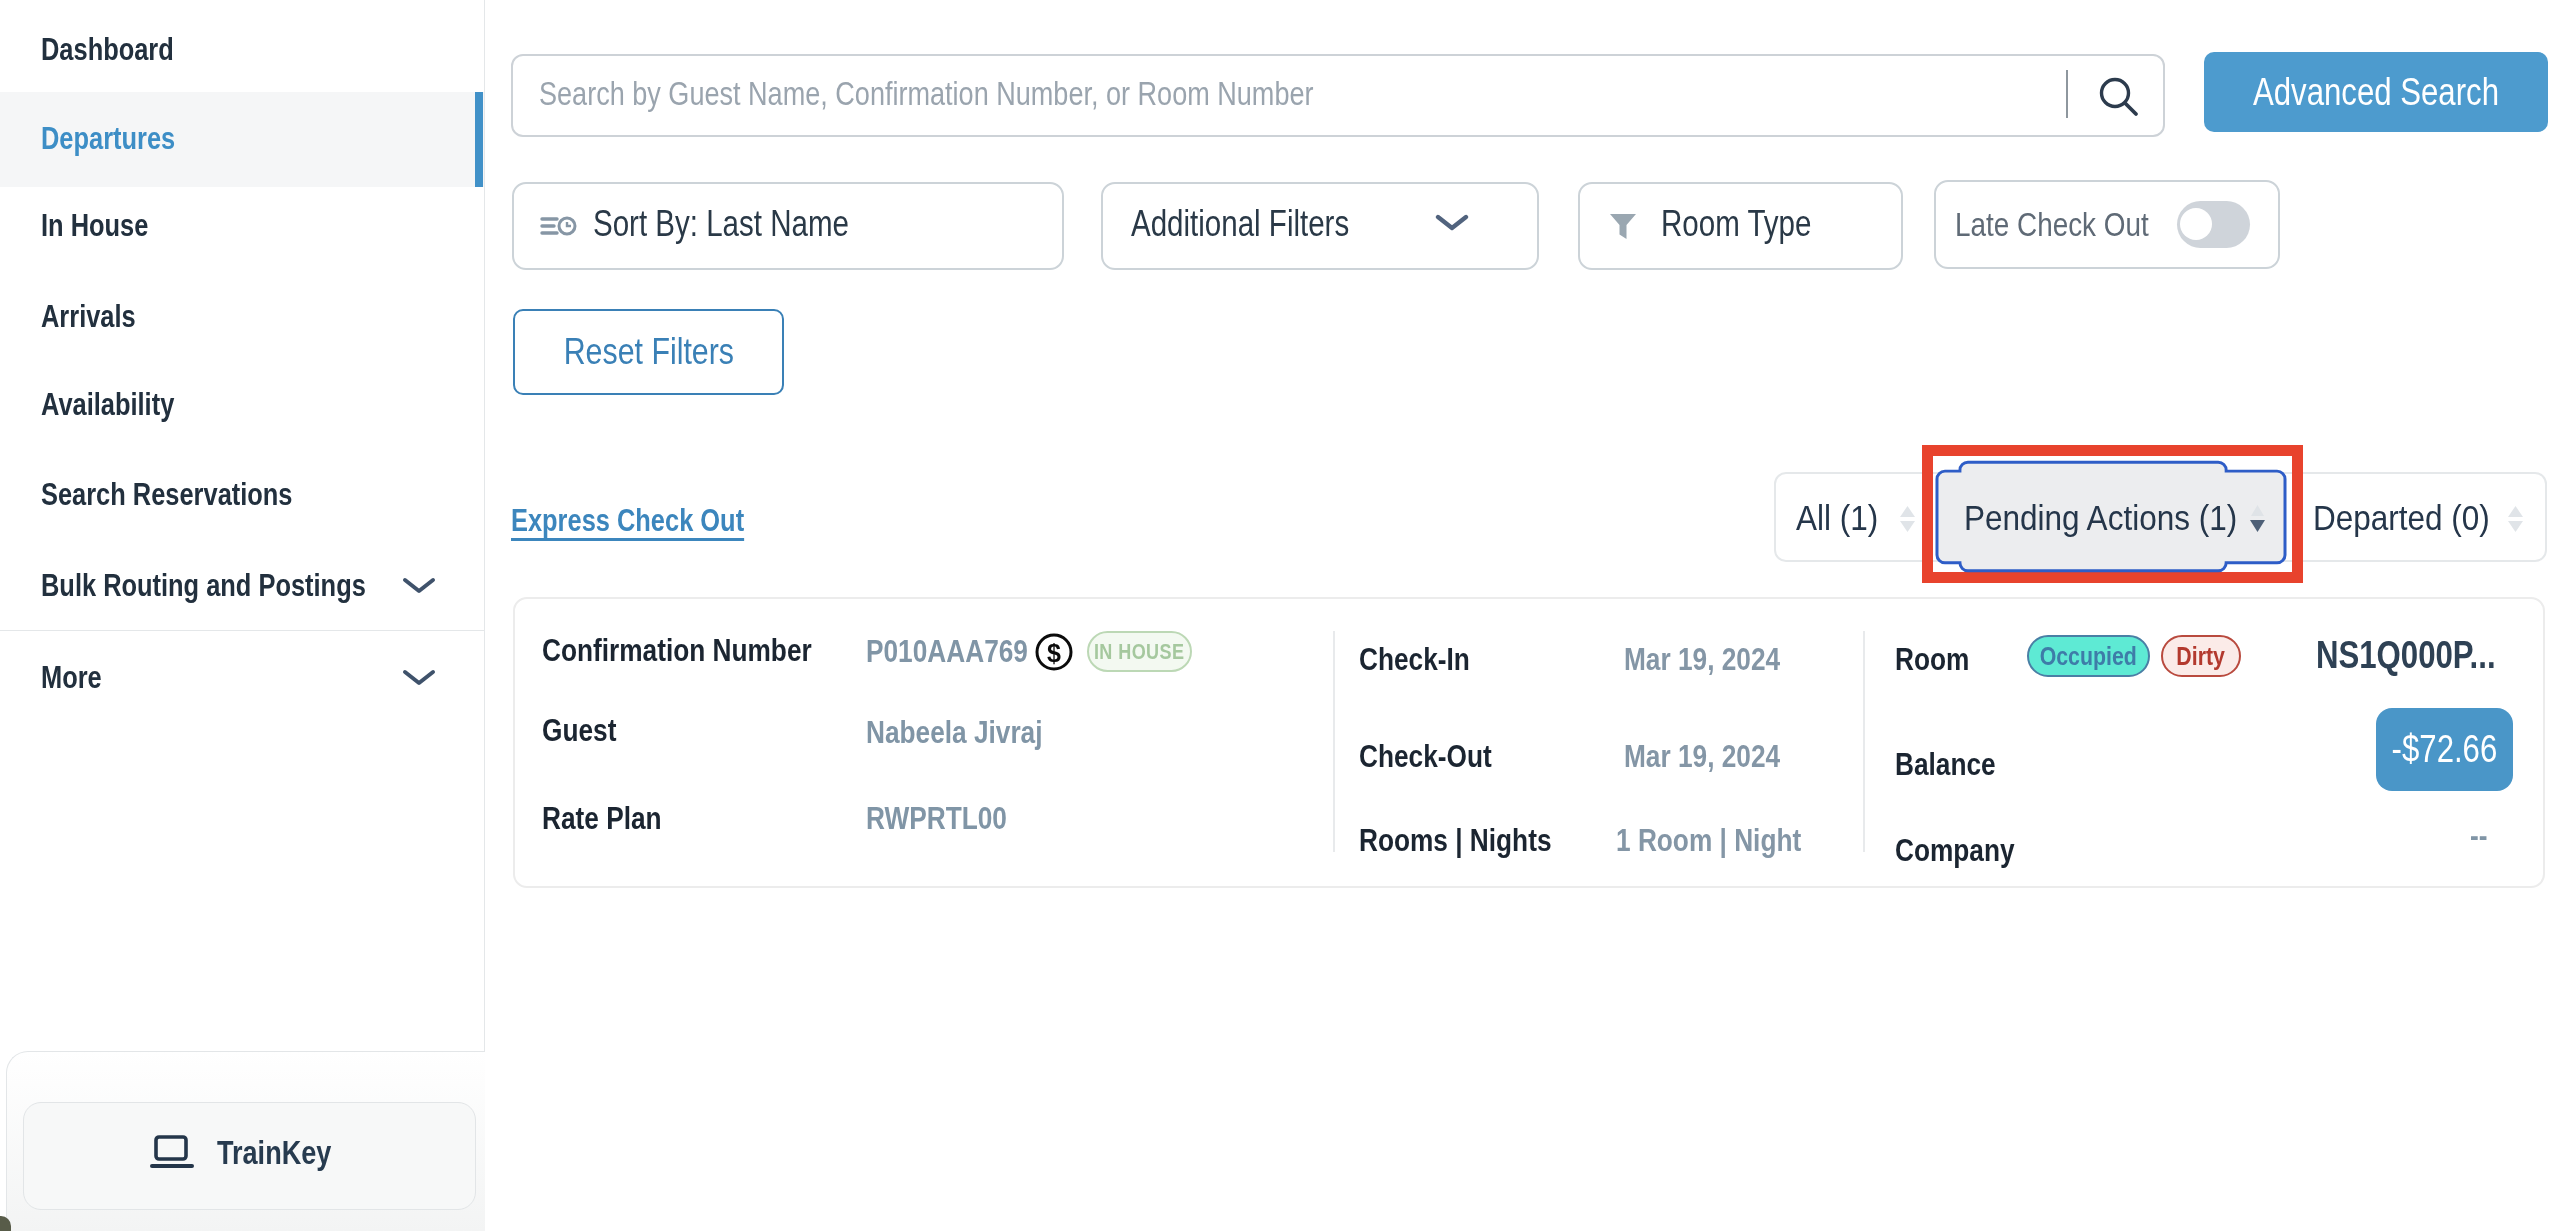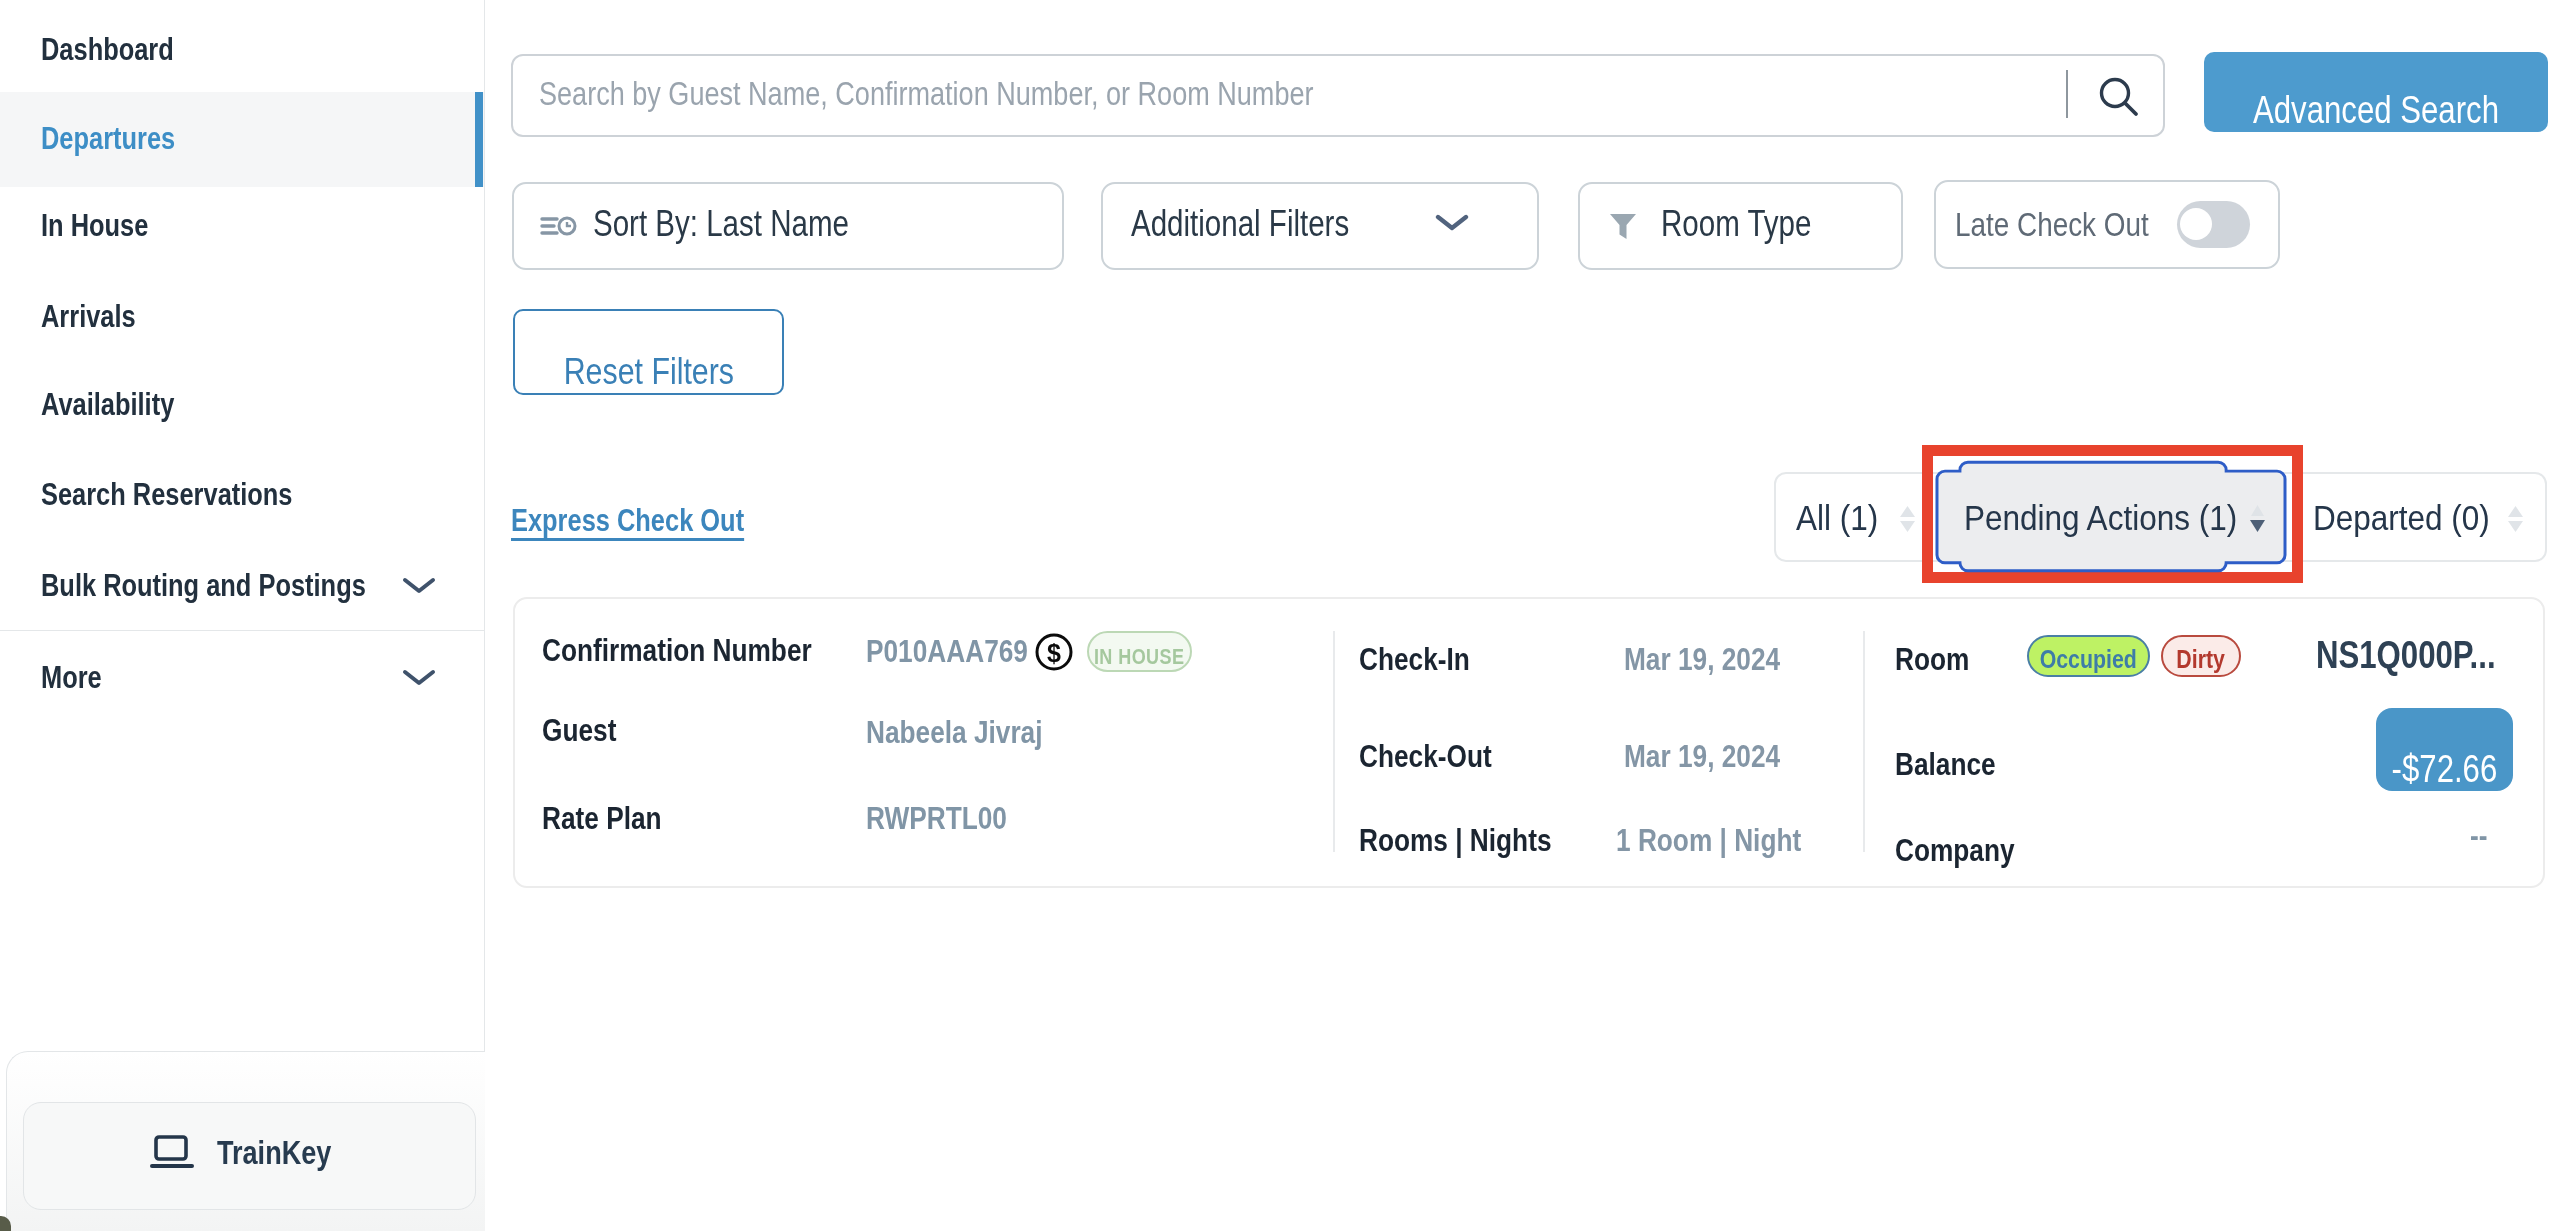--- a/index.html
+++ b/index.html
@@ -1,19 +1,19 @@
 <!DOCTYPE html>
 <html><head>
 <meta charset="utf-8">
 <style>
   html,body{margin:0;padding:0;}
   body{width:2576px;height:1231px;background:#fff;font-family:"Liberation Sans",sans-serif;position:relative;overflow:hidden;}
   .ab{position:absolute;}
   .tx{position:absolute;white-space:nowrap;height:44px;line-height:44px;transform-origin:0 50%;transform:scaleX(.82);}
-  .ctr{display:flex;align-items:flex-end;justify-content:center;}
+  .ctr{display:flex;align-items:center;justify-content:center;}
   .ctr > span{transform:scaleX(.82);white-space:nowrap;}
   .tx9{transform:scaleX(.9);}
 </style>
 </head>
 <body>
 
 <div class="ab" style="left:0;top:0;width:484px;height:1231px;border-right:1px solid #e4e7e9;background:#fff;"></div>
 
 <div class="ab" style="left:0;top:92px;width:484px;height:95px;background:#f5f6f7;"></div>
 <div class="ab" style="left:475px;top:92px;width:8px;height:95px;background:#4191c8;"></div>
@@ -134,21 +134,21 @@
 <div class="tx" style="left:866px;top:796px;font-size:32px;font-weight:bold;color:#8095a6;">RWPRTL00</div>
 
 <div class="tx" style="left:1359px;top:637px;font-size:32px;font-weight:bold;color:#1b2531;">Check-In</div>
 <div class="tx" style="left:1624px;top:637px;font-size:32px;font-weight:bold;color:#8496a6;">Mar 19, 2024</div>
 <div class="tx" style="left:1359px;top:734px;font-size:32px;font-weight:bold;color:#1b2531;">Check-Out</div>
 <div class="tx" style="left:1624px;top:734px;font-size:32px;font-weight:bold;color:#8496a6;">Mar 19, 2024</div>
 <div class="tx" style="left:1359px;top:818px;font-size:32px;font-weight:bold;color:#1b2531;">Rooms | Nights</div>
 <div class="tx" style="left:1616px;top:818px;font-size:32px;font-weight:bold;color:#8496a6;">1 Room | Night</div>
 
 <div class="tx" style="left:1895px;top:637px;font-size:32px;font-weight:bold;color:#1b2531;">Room</div>
-<div class="ab ctr" style="left:2027px;top:635px;width:123px;height:42px;border:2.5px solid #4a7fa5;background:#bef264;border-radius:21px;box-sizing:border-box;">
+<div class="ab ctr" style="left:2027px;top:635px;width:123px;height:42px;border:2.5px solid #4a7fa5;background:#5eead4;border-radius:21px;box-sizing:border-box;">
     <span style="font-size:26px;font-weight:bold;color:#3e7ca8;">Occupied</span>
   </div>
 <div class="ab ctr" style="left:2161px;top:635px;width:80px;height:42px;border:2.5px solid #b94a3e;background:#fbebe8;border-radius:21px;box-sizing:border-box;">
     <span style="font-size:26px;font-weight:bold;color:#b3392e;">Dirty</span>
   </div>
 <div class="tx" style="left:2316px;top:633px;font-size:38px;font-weight:bold;color:#2e4154;">NS1Q000P...</div>
 
 <div class="tx" style="left:1895px;top:742px;font-size:32px;font-weight:bold;color:#1b2531;">Balance</div>
 <div class="ab ctr" style="left:2376px;top:708px;width:137px;height:83px;background:#4a96c8;border-radius:16px;">
     <span style="font-size:38px;color:#fff;">-$72.66</span>

